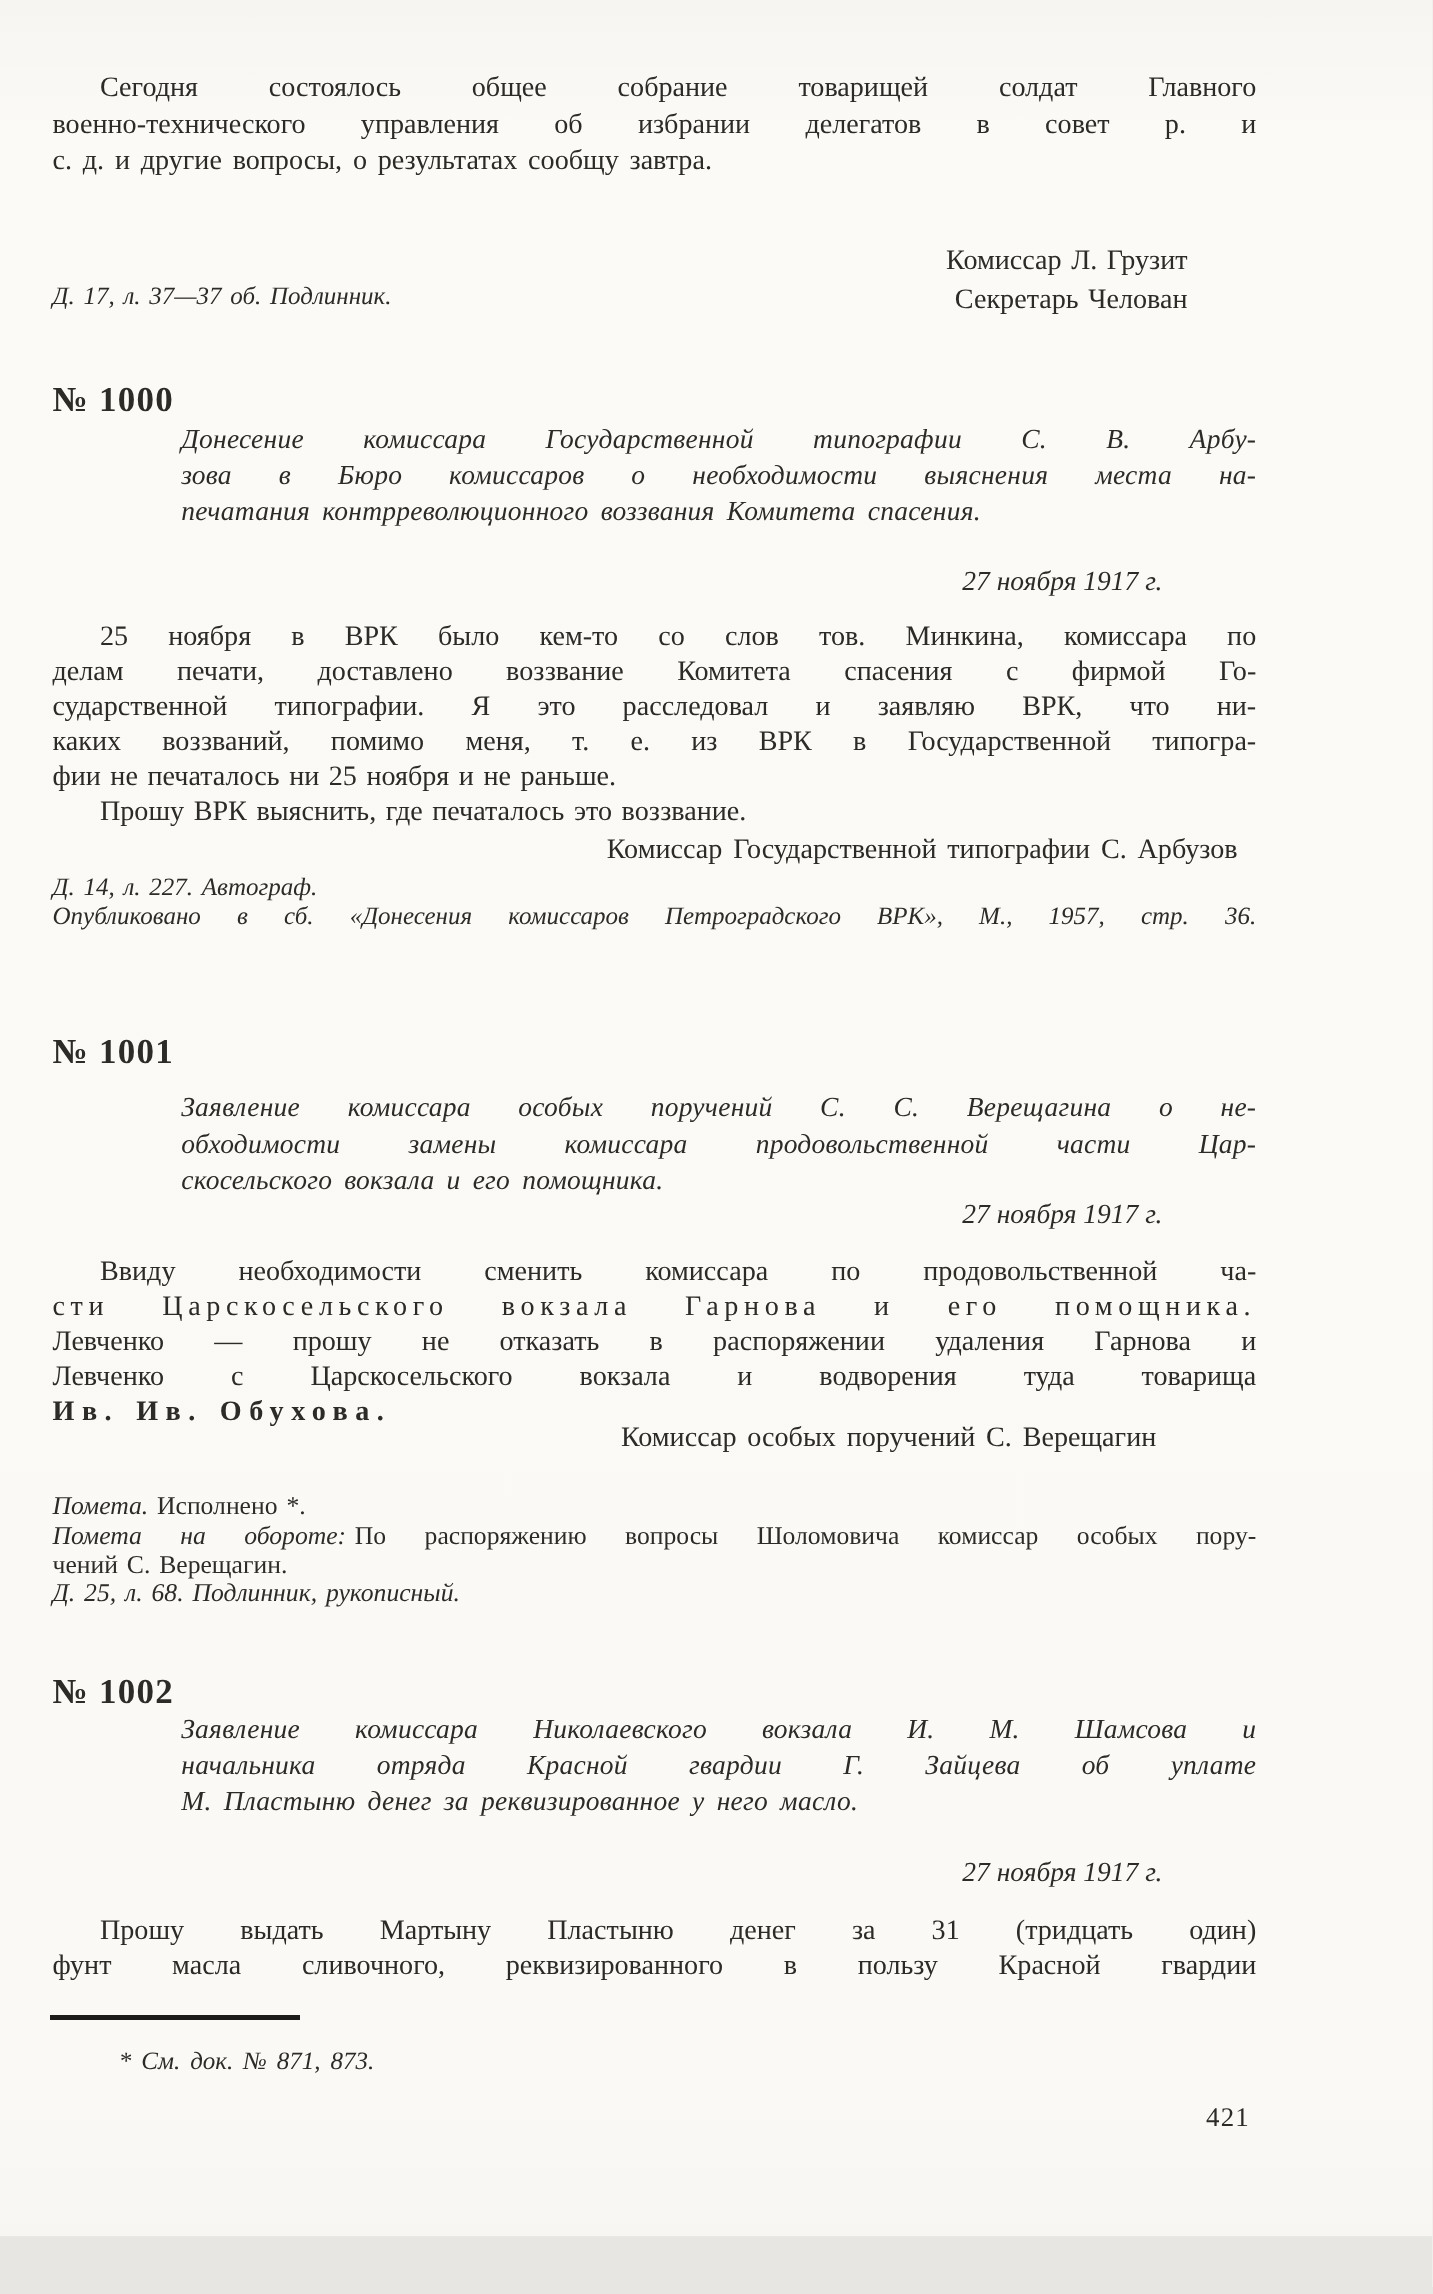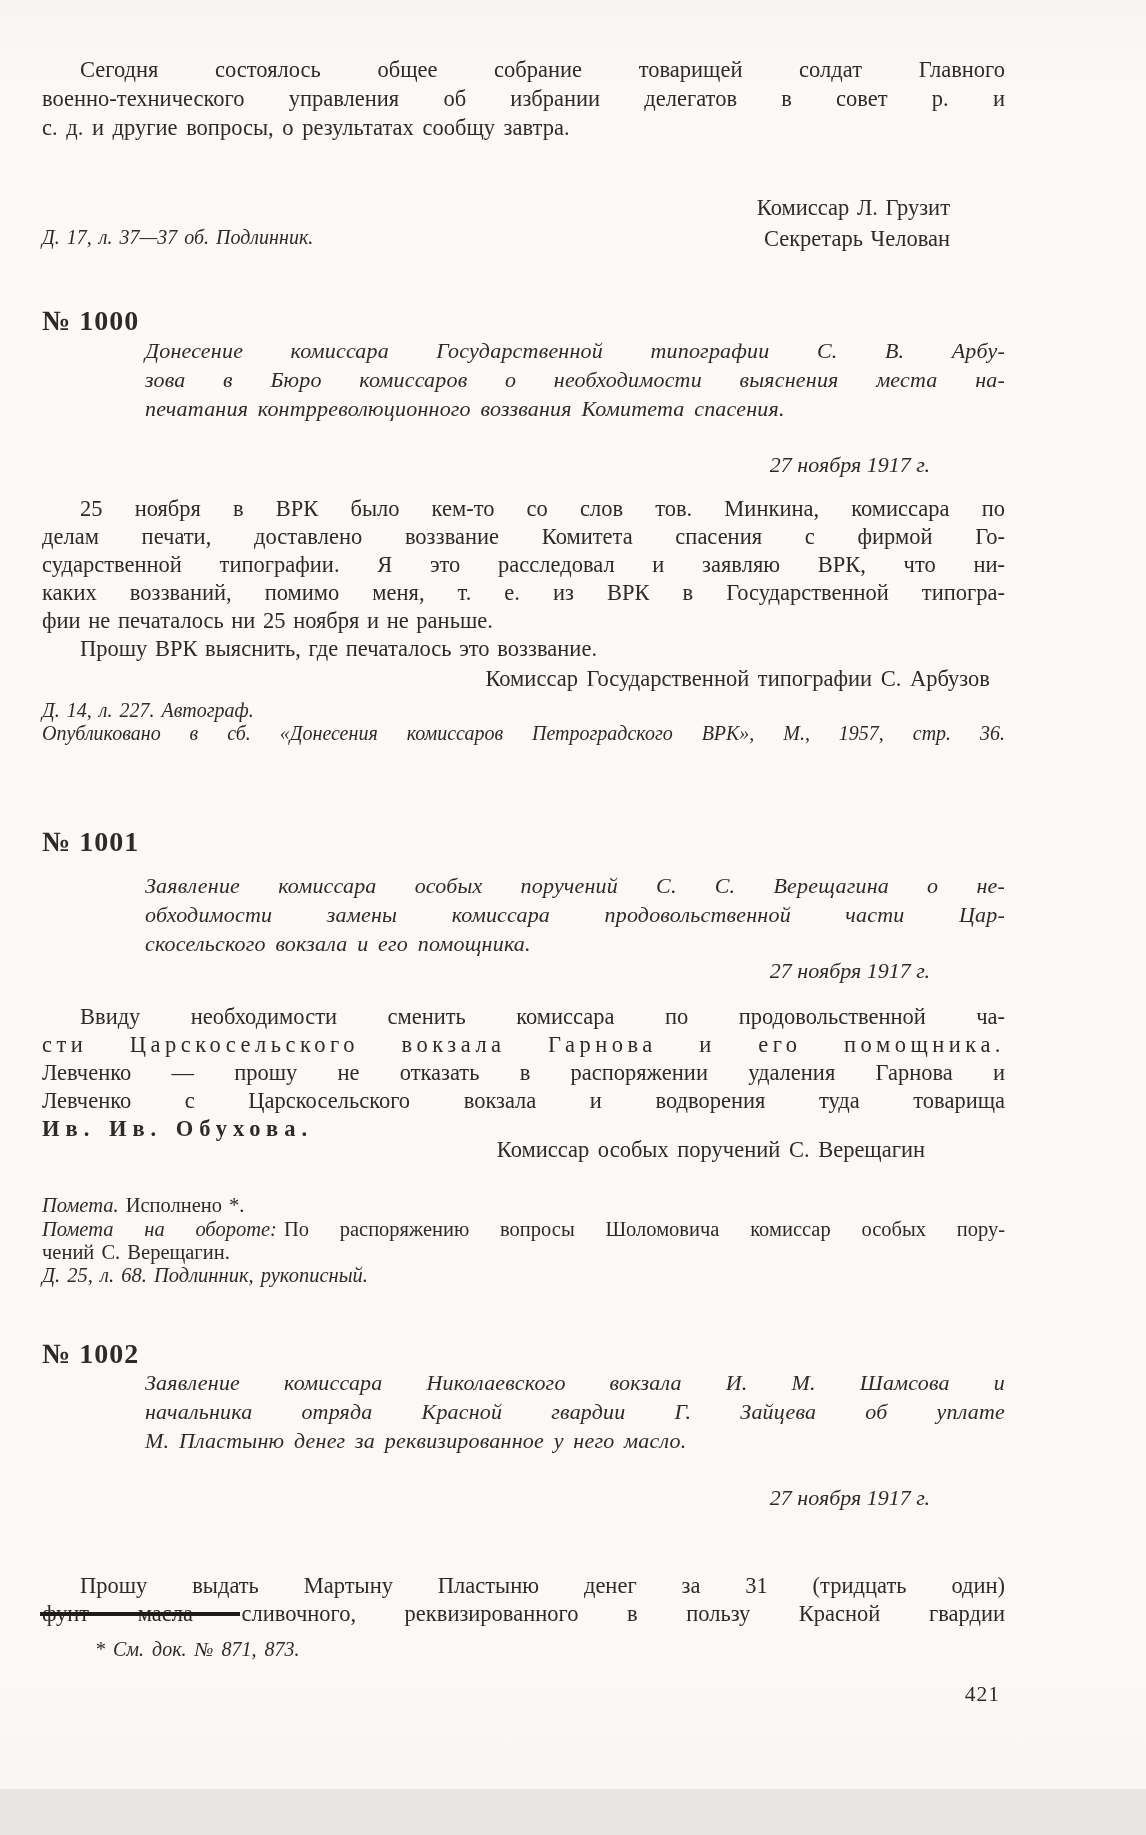--- a/index.html
+++ b/index.html
@@ -31,21 +31,21 @@
   .head-1000{top:336px;}
   .head-1001{top:871px;}
   .head-1002{top:1368px;}
   .date{left:42px;width:888px;font-style:italic;text-align:right;text-align-last:right;font-size:22px;}
   .date-1000{top:452px;}
   .date-1001{top:958px;}
   .date-1002{top:1485px;}
   .body{left:42px;width:963px;line-height:28px;word-spacing:2px;}
   .body-1000{top:495px;}
   .body-1001{top:1003px;}
-  .body-1002{top:1572px;font-family:Liberation Serif, serif;}
+  .body-1002{top:1530px;font-family:Liberation Serif, serif;}
   .sign{left:42px;text-align:right;text-align-last:right;word-spacing:3px;}
   .sign-1000{top:666px;width:948px;}
   .sign-1001{top:1111px;width:883px;margin-top:26px;}
   .src-1000-1{top:699px;left:42px;width:963px;}
   .src-1000-2{top:722px;left:42px;width:963px;text-align:justify;text-align-last:justify;}
   .note{left:42px;width:963px;font-size:20.5px;line-height:23px;word-spacing:2px;margin-top:18px;}
   .note .lead{font-style:italic;margin-right:7px;}
   .note .lead:empty{display:none;margin:0;}
   .note .rest:empty{display:none;}
   .note-0{top:1176px;}

